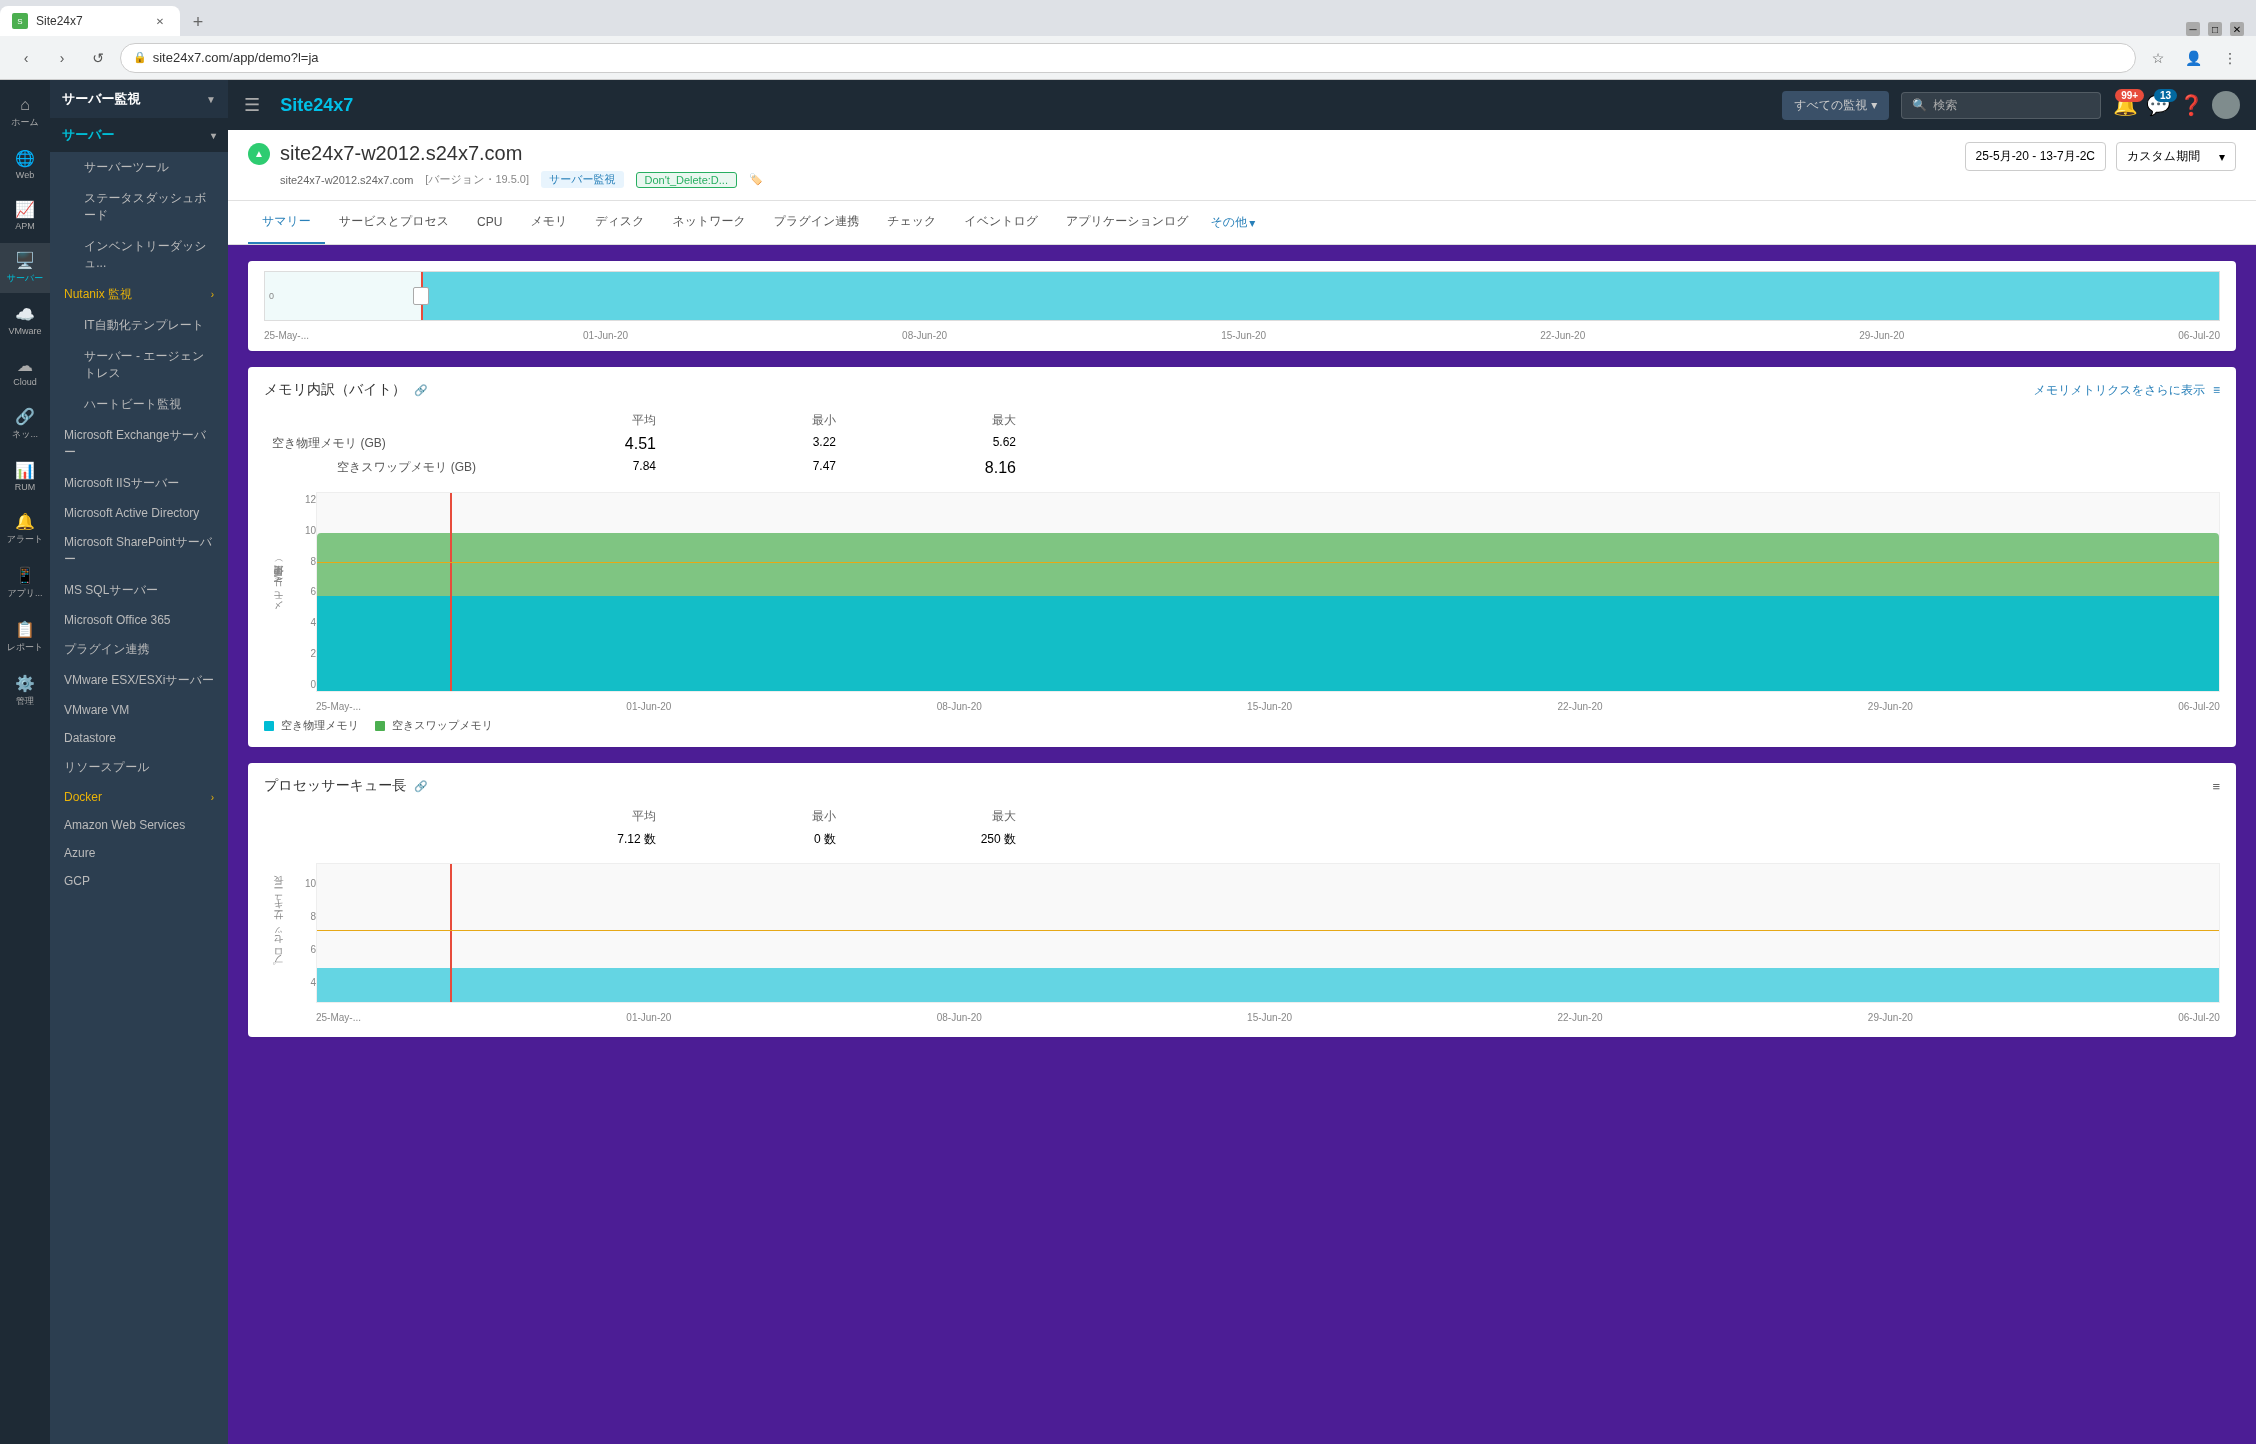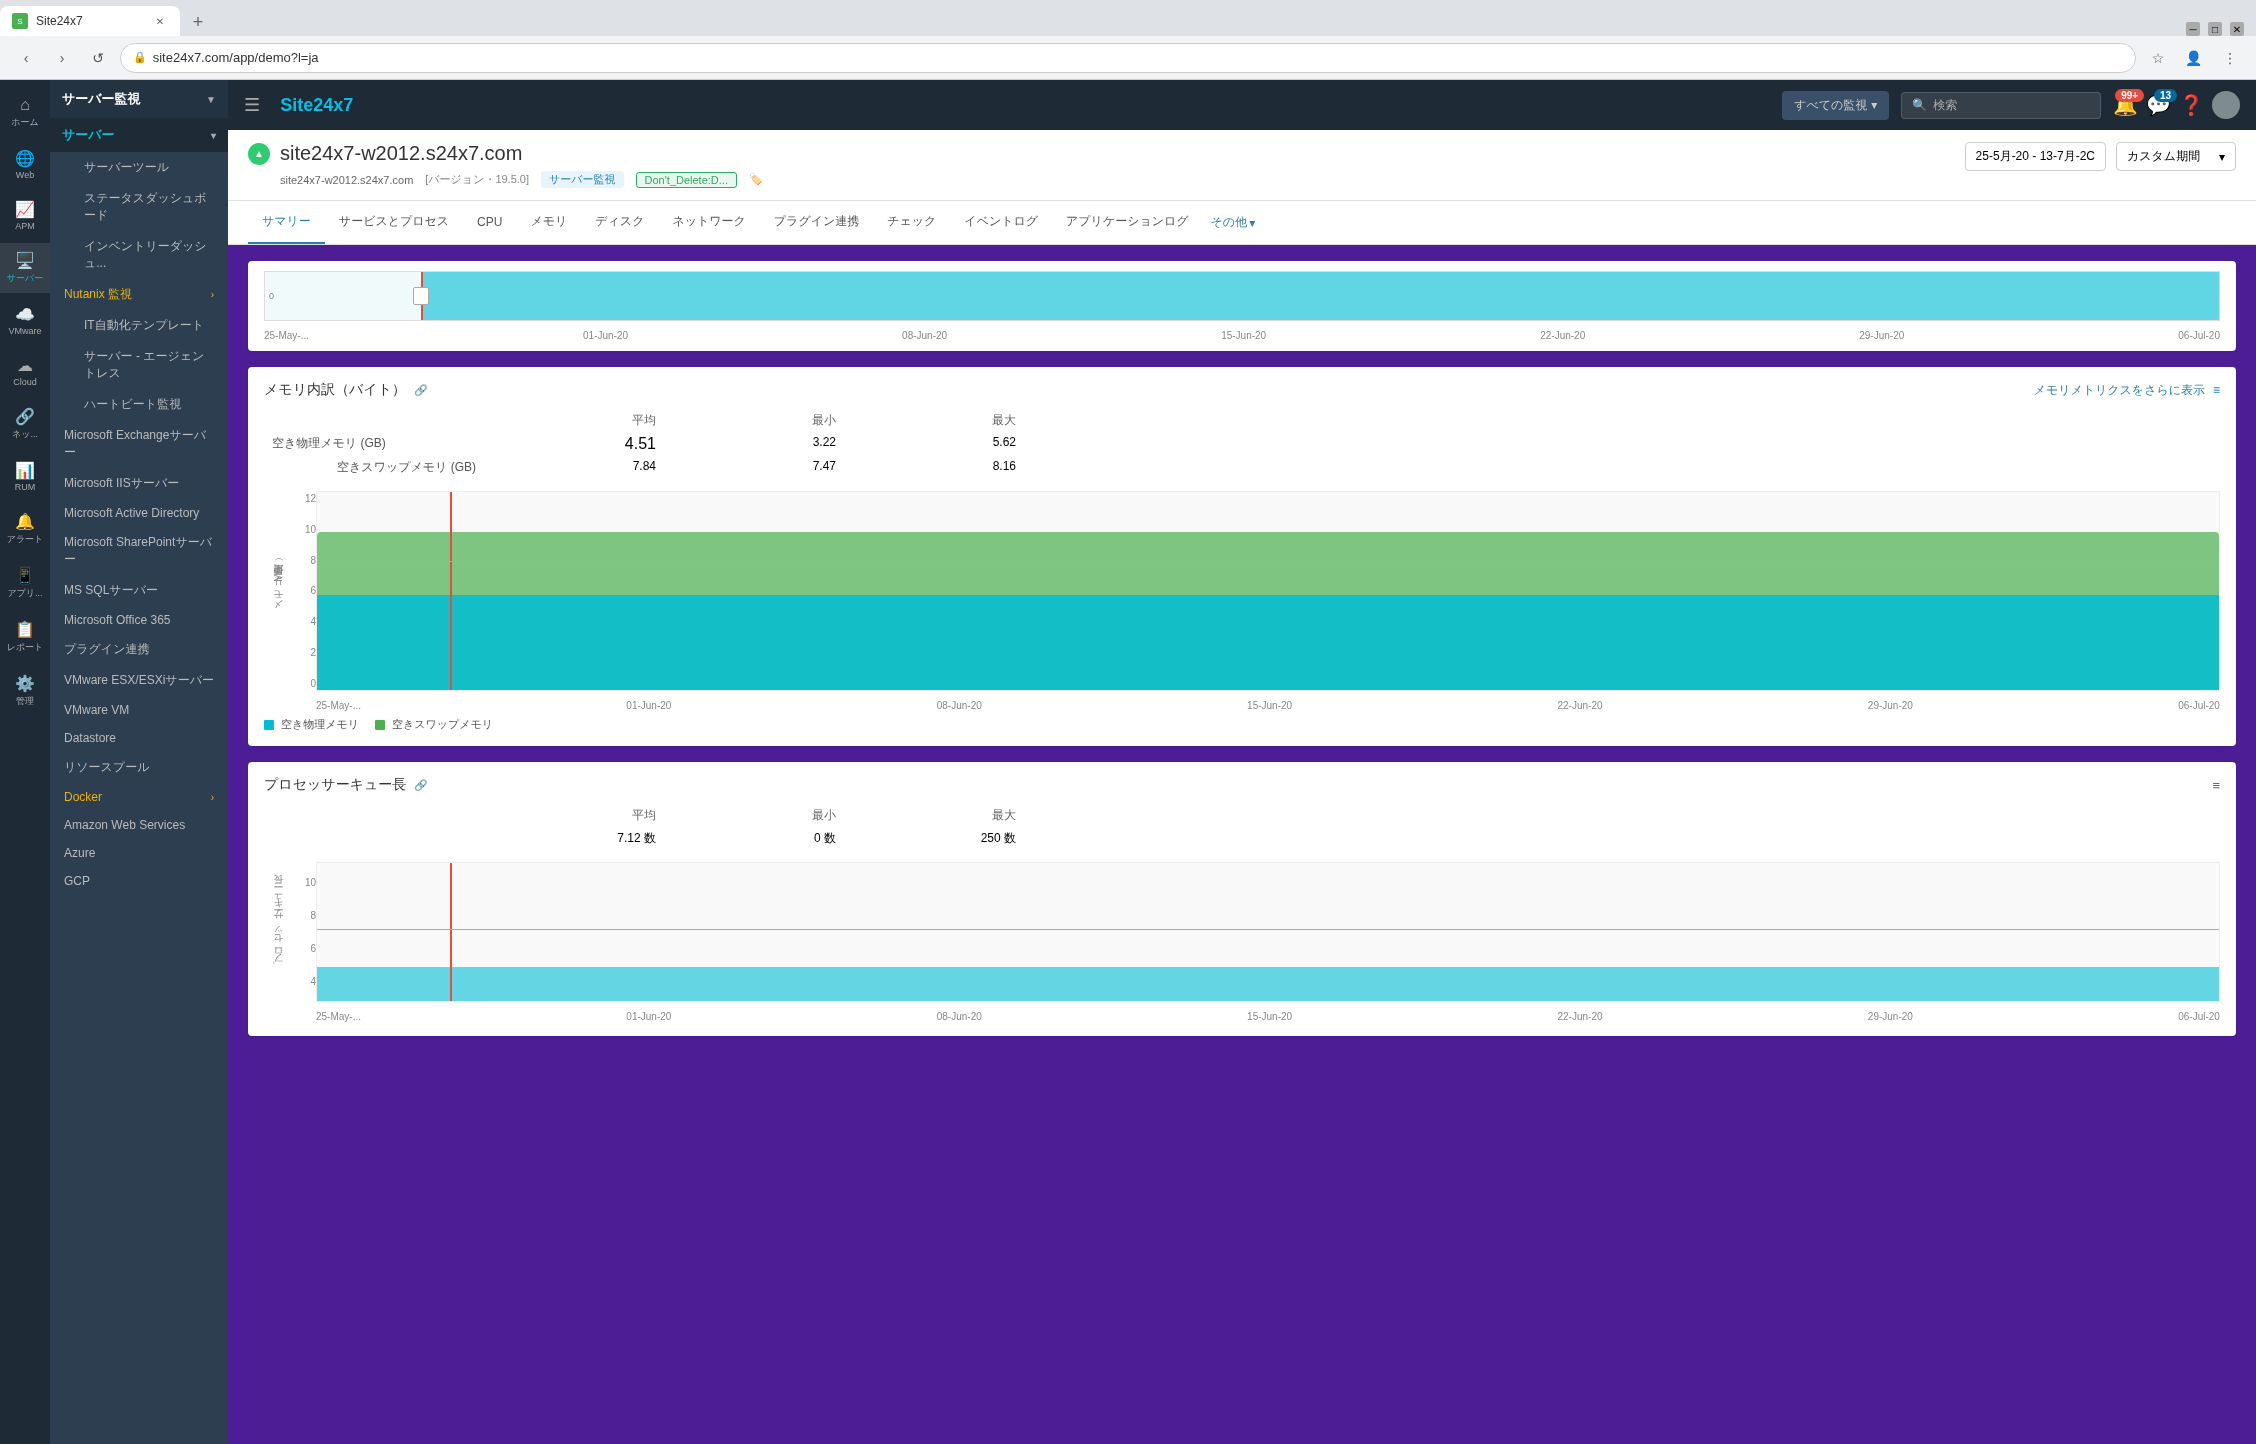--- a/index.html
+++ b/index.html
@@ -325,21 +325,21 @@
             <div style="font-size:12px;color:#666;text-align:right;padding:3px 8px;">最大</div>
 
             <div style="font-size:12px;color:#555;padding:3px 8px;">空き物理メモリ (GB)</div>
             <div style="font-size:16px;text-align:right;padding:3px 8px;">4.51</div>
             <div style="font-size:12px;text-align:right;padding:3px 8px;">3.22</div>
             <div style="font-size:12px;text-align:right;padding:3px 8px;">5.62</div>
 
             <div style="font-size:12px;color:#555;text-align:right;padding:3px 8px;">空きスワップメモリ (GB)</div>
             <div style="font-size:12px;text-align:right;padding:3px 8px;">7.84</div>
             <div style="font-size:12px;text-align:right;padding:3px 8px;">7.47</div>
-            <div style="font-size:12px;text-align:right;padding:3px 8px;">8.16</div>
+            <div style="font-size:16px;text-align:right;padding:3px 8px;">8.16</div>
           </div>
 
           <div style="position:relative;height:220px;">
 
             <div style="position:absolute;left:0;top:0;bottom:20px;width:30px;writing-mode:vertical-rl;text-orientation:mixed;transform:rotate(180deg);font-size:10px;color:#888;display:flex;align-items:center;justify-content:center;">
               <span>メモリ使用量（MB）</span>
             </div>
 
             <div style="position:absolute;left:30px;top:0;bottom:20px;width:22px;display:flex;flex-direction:column;justify-content:space-between;align-items:flex-end;font-size:10px;color:#888;padding:2px 0;">
               <span>12</span>

